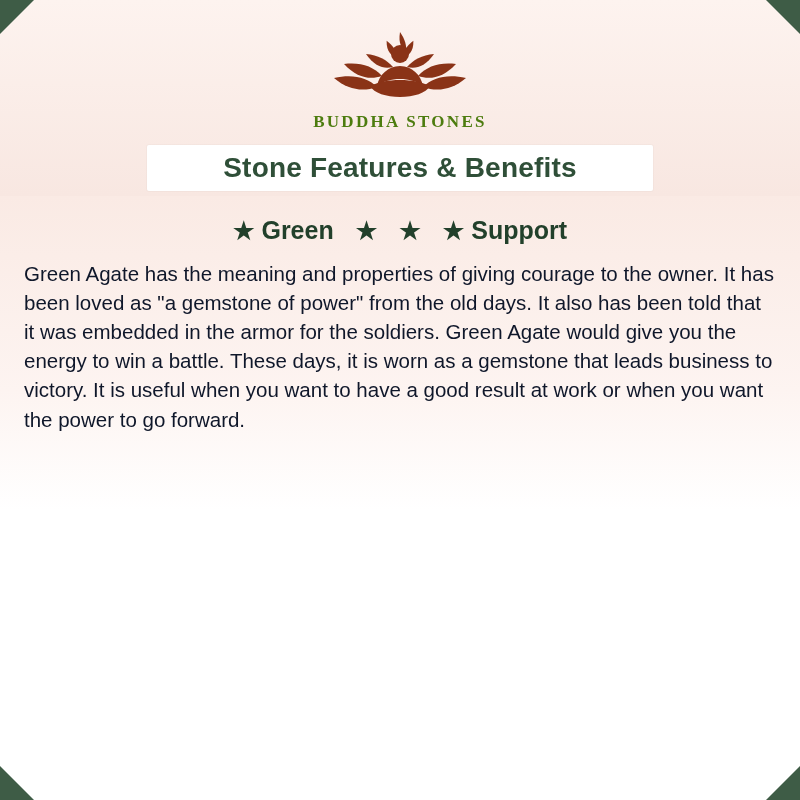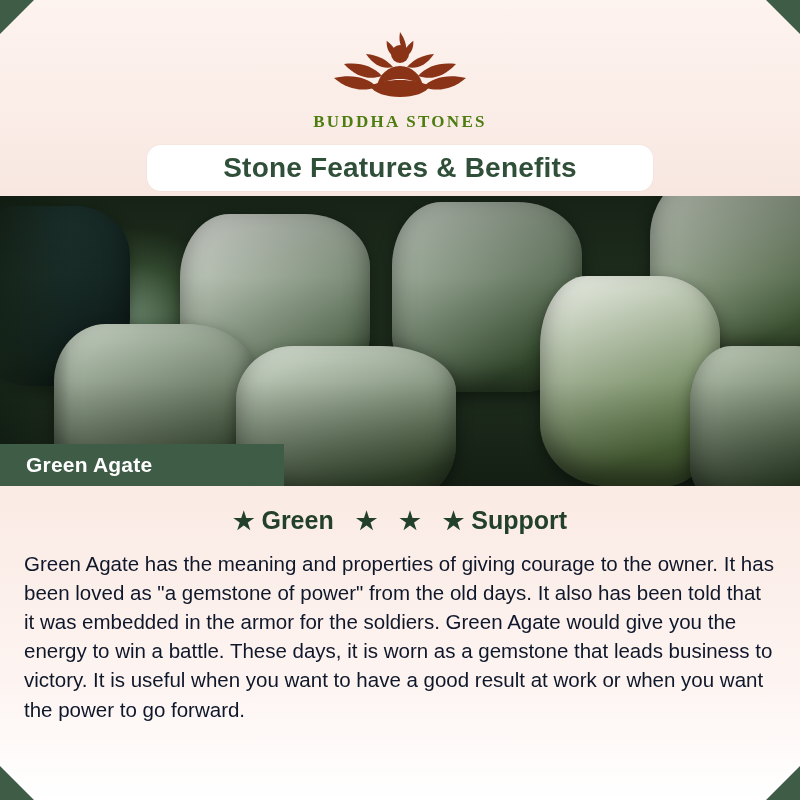--- a/index.html
+++ b/index.html
@@ -81,21 +81,21 @@
     color: #4d7c0f;
     margin-top: 2px;
     font-family: "Liberation Serif", serif;
   }
   .title-band {
     position: relative;
     margin: 13px auto 0 auto;
     width: 506px;
     height: 46px;
     background: #ffffff;
-    border-radius: 14px;
+    border-radius: 2px;
     display: flex;
     align-items: center;
     justify-content: center;
     box-shadow: 0 0 0 1px rgba(0,0,0,0.02);
   }
   .title-band h1 {
     margin: 0;
     font-size: 28px;
     font-weight: bold;
     color: #2f4f38;
@@ -246,34 +246,20 @@
         </g>
       </svg>
       <div class="brand-name">BUDDHA STONES</div>
     </div>
 
     <div class="title-band">
       <h1>Stone Features &amp; Benefits</h1>
     </div>
   </div>
 
-  <div class="photo">
-    <div class="photo-canvas"></div>
-    <div class="stone s1"></div>
-    <div class="stone s3"></div>
-    <div class="stone s5"></div>
-    <div class="stone s7"></div>
-    <div class="stone s2"></div>
-    <div class="stone s4"></div>
-    <div class="stone s6"></div>
-    <div class="stone s8"></div>
-    <div class="photo-leaf-l"></div>
-    <div class="photo-shade"></div>
-    <div class="caption">Green Agate</div>
-  </div>
 
   <div class="content">
     <div class="content-wash"></div>
 
     <div class="benefits">
       <div class="benefit">
         <span class="star">★</span>
         <span>Green</span>
       </div>
       <div class="benefit">

